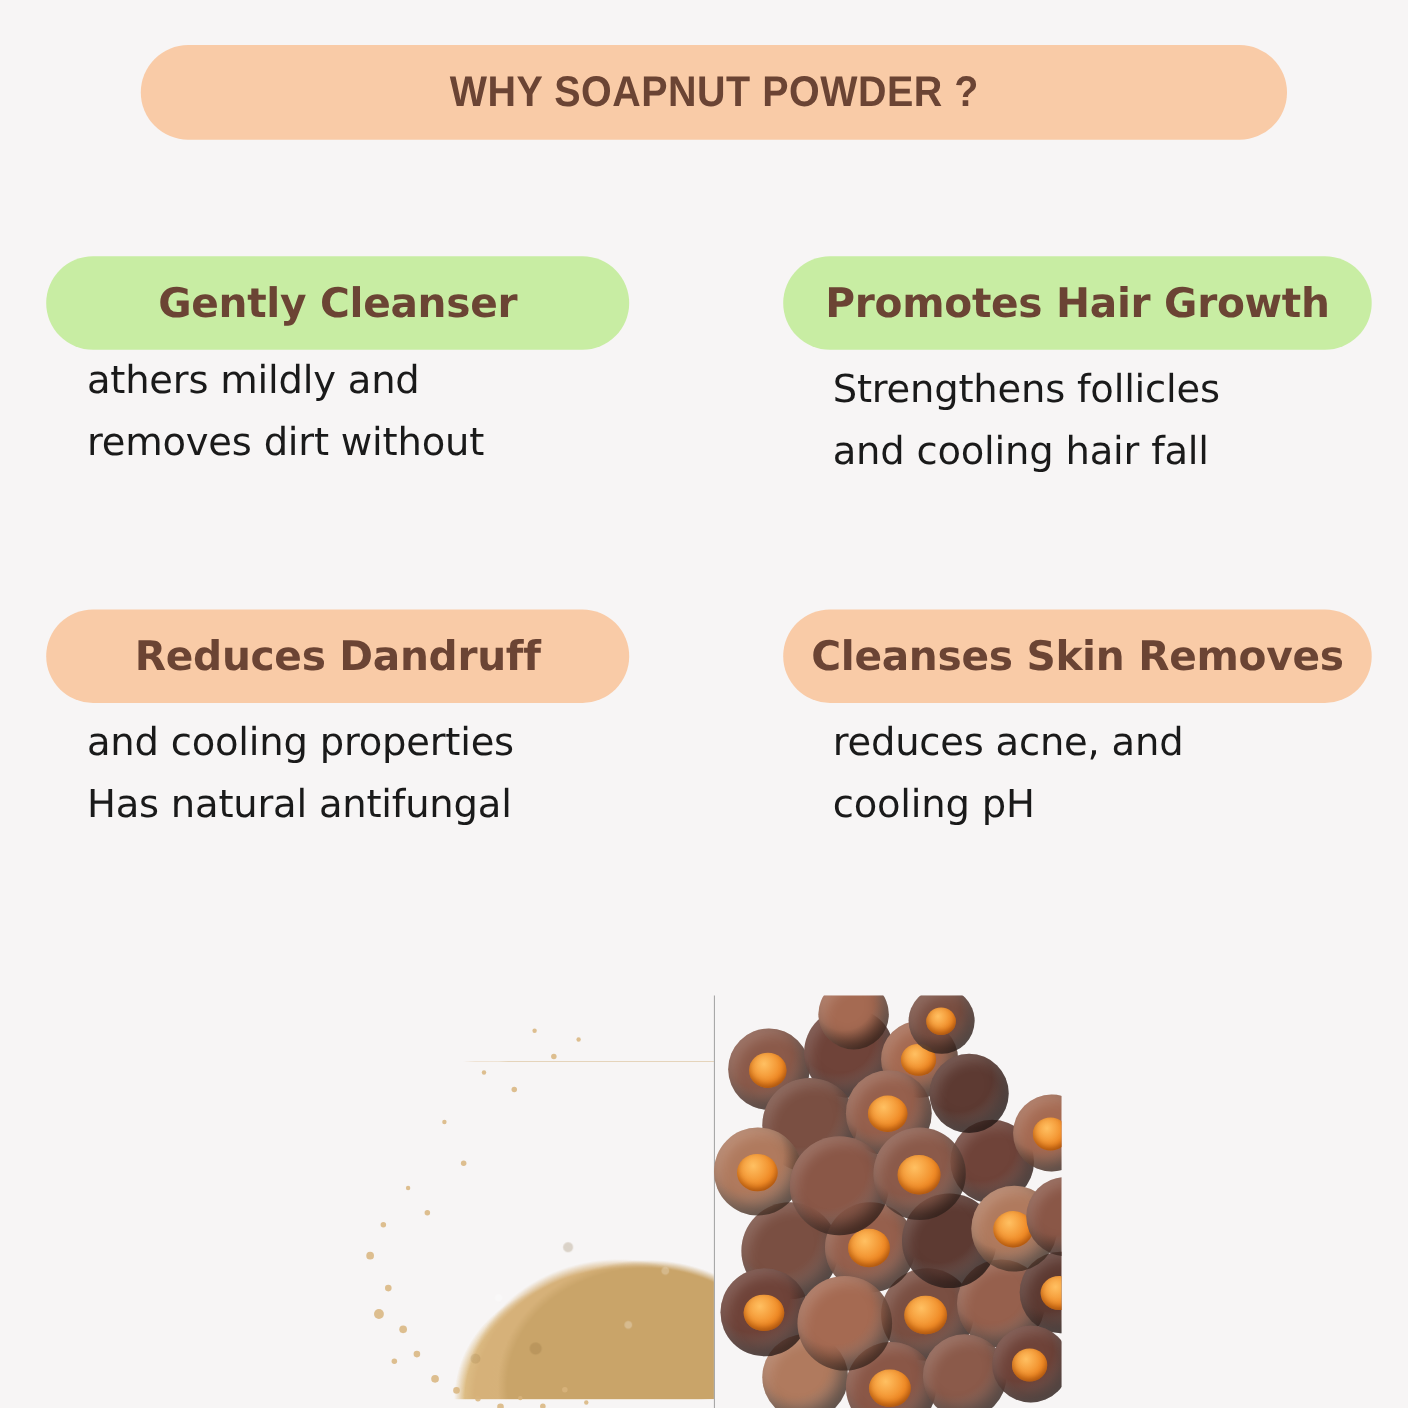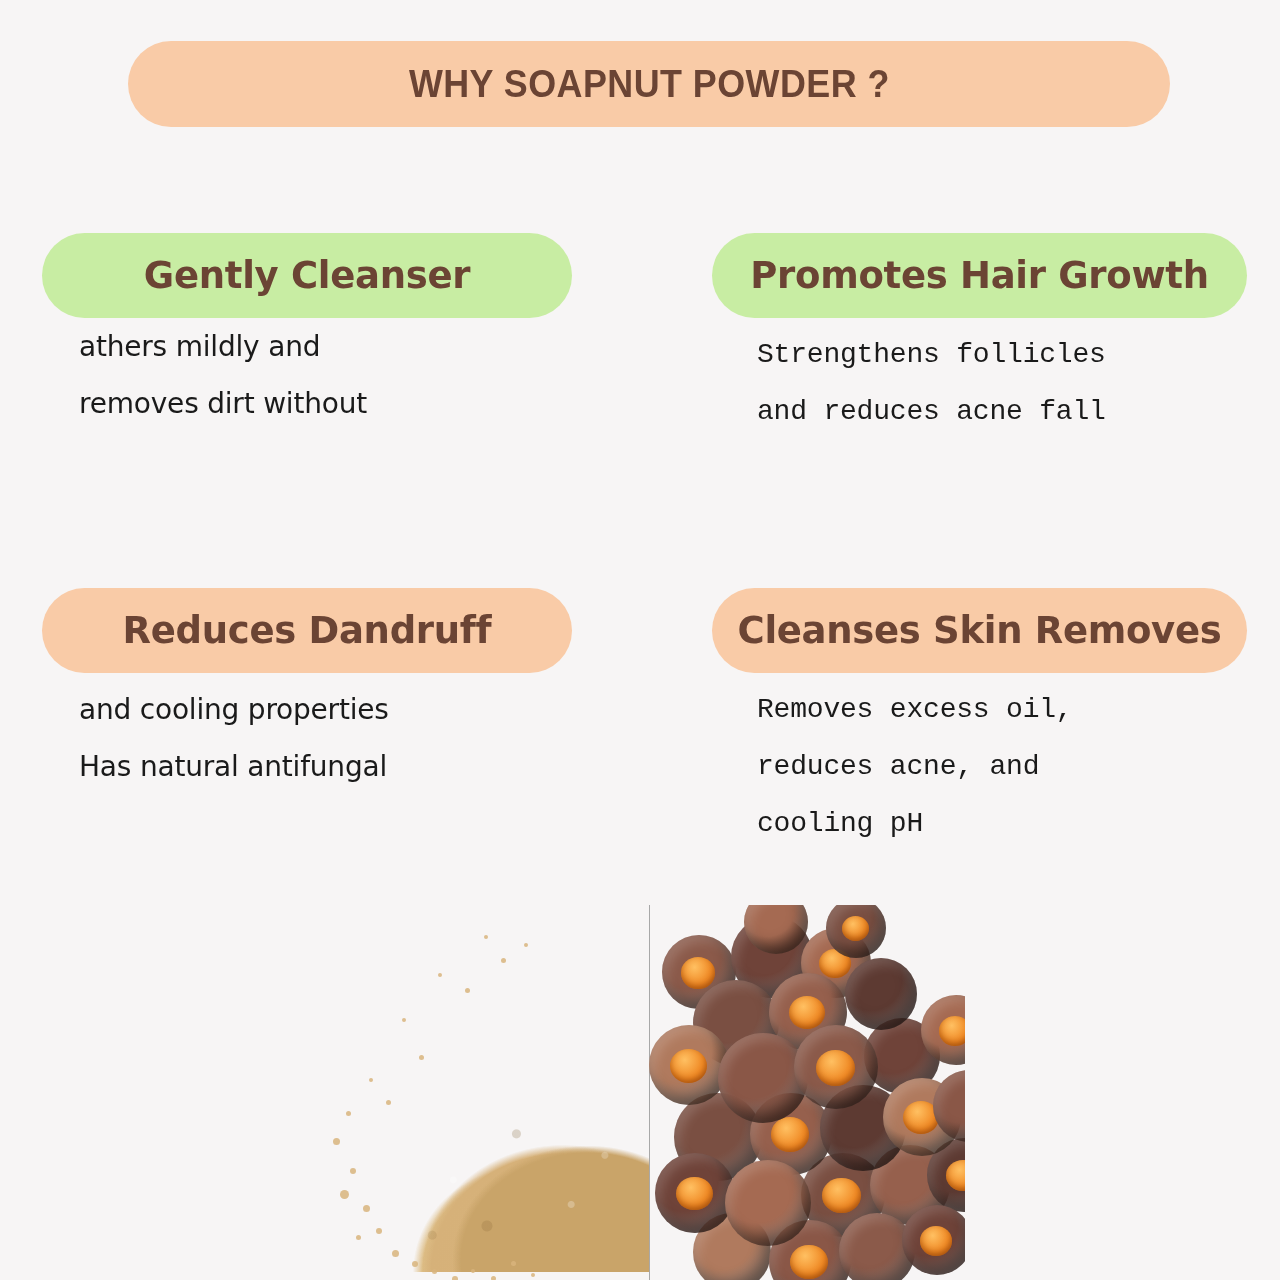--- a/index.html
+++ b/index.html
@@ -44,21 +44,21 @@
     left: 0;
     top: 0;
     width: 1280px;
     height: 1280px;
   }
 
   .card {
     position: absolute;
   }
   .card-r1 { top: 233px; }
-  .card-r2 { top: 588px; }
+  .card-r2 { top: 554px; }
   .card-left  { left: 42px;  width: 530px; }
   .card-right { left: 712px; width: 535px; }
 
   .pill {
     height: 85px;
     border-radius: 43px;
     display: flex;
     align-items: center;
     justify-content: center;
     position: relative;
@@ -77,26 +77,26 @@
     white-space: nowrap;
     letter-spacing: -0.3px;
   }
 
   .card-body {
     position: relative;
     z-index: 1;
     margin-top: 8px;
     padding-left: 37px;
     font-family: "DejaVu Sans", "Liberation Sans", sans-serif;
-    font-size: 28px;
+    font-size: 35px;
     line-height: 57px;
     color: #1a1a1a;
     letter-spacing: -0.2px;
   }
-  .card-right .card-body { padding-left: 45px; font-family: Liberation Mono, monospace; }
+  .card-right .card-body { padding-left: 45px; }
 
   
   .card-body.clipped {
     margin-top: -46px;
     padding-top: 46px;
   }
   .card-body.clipped .ghost-line {
     display: block;
     height: 0;
     overflow: hidden;
@@ -197,40 +197,39 @@
       <div>removes dirt without</div>
     </div>
   </div>
 
   <div class="card card-right card-r1">
     <div class="pill pill-green">
       <span class="pill-label">Promotes Hair Growth</span>
     </div>
     <div class="card-body">
       <div>Strengthens follicles</div>
-      <div>and reduces acne fall</div>
+      <div>and cooling hair fall</div>
     </div>
   </div>
 
   <div class="card card-left card-r2">
     <div class="pill pill-peach">
       <span class="pill-label">Reduces Dandruff</span>
     </div>
     <div class="card-body">
       <div>and cooling properties</div>
       <div>Has natural antifungal</div>
     </div>
   </div>
 
   <div class="card card-right card-r2">
     <div class="pill pill-peach">
       <span class="pill-label">Cleanses Skin Removes</span>
     </div>
     <div class="card-body">
-      <div>Removes excess oil,</div>
       <div>reduces acne, and</div>
       <div>cooling pH</div>
     </div>
   </div>
 
 </div>
 
 <div class="photo">
 
   <div class="photo-half photo-left">

